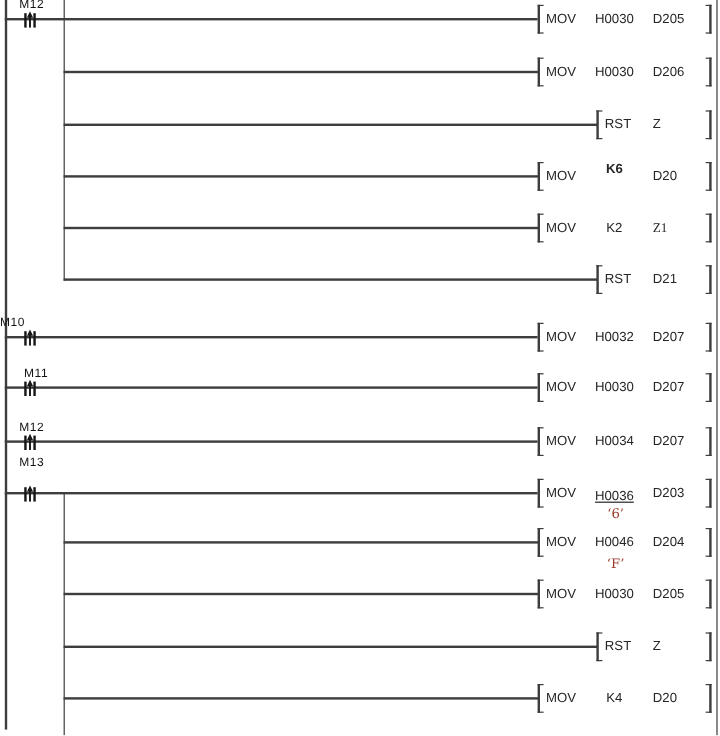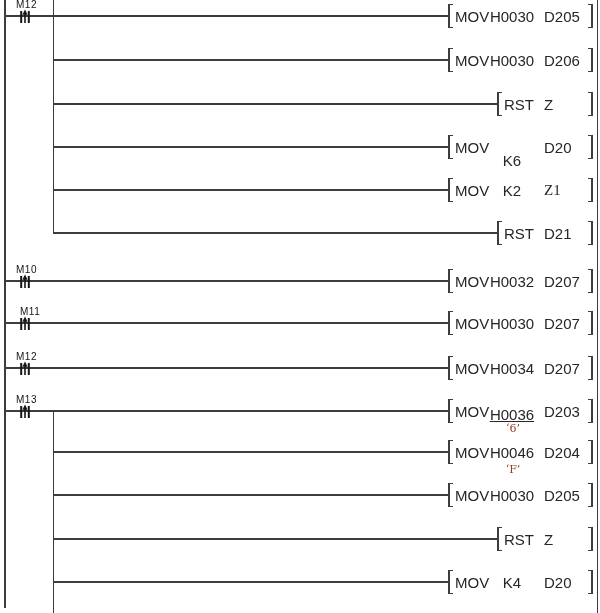--- a/index.html
+++ b/index.html
@@ -8,21 +8,21 @@
     --text:#262626;
     --note:#9a3a2a;
   }
   html,body{margin:0;padding:0;background:var(--bg);}
   #ladder{
     position:relative;width:600px;height:613px;overflow:hidden;
     background:var(--bg);color:var(--text);
     font-family:"Liberation Sans","DejaVu Sans",sans-serif;
   }
   .hline,.vline{position:absolute;background:var(--line);}
-  .txt{position:absolute;font-size:15px;line-height:13px;height:13px;white-space:nowrap;color:var(--text);}
+  .txt{position:absolute;font-size:11px;line-height:13px;height:13px;white-space:nowrap;color:var(--text);}
   .lbl{position:absolute;font-size:10px;line-height:11px;white-space:nowrap;color:#141414;letter-spacing:.5px;}
   .note{
     position:absolute;font-size:11px;line-height:11px;text-align:center;white-space:nowrap;
     font-family:"DejaVu Serif","Liberation Serif",serif;color:var(--note);
   }
   .iblock{position:absolute;}
   .contact{position:absolute;width:14px;height:17px;}
   .contact svg{display:block;width:14px;height:17px;color:#161616;}
   .center{text-align:center;}
 </style>
@@ -76,21 +76,21 @@
       <div class="vline" style="left: 95px; top: 1px; width: 1.8px; height: 24px;"></div>
       <div class="hline" style="left: 91.8px; top: 1px; width: 5px; height: 1.4px;"></div>
       <div class="hline" style="left: 91.8px; top: 23.6px; width: 5px; height: 1.4px;"></div>
     </div>
     <div class="hline" style="left: 53px; top: 146.3px; width: 396px; height: 1.4px;"></div>
     <div class="iblock" style="left: 447px; top: 134px; width: 149.5px; height: 26px;">
       <div class="vline" style="left: 1px; top: 1px; width: 1.8px; height: 24px;"></div>
       <div class="hline" style="left: 1px; top: 1px; width: 5px; height: 1.4px;"></div>
       <div class="hline" style="left: 1px; top: 23.6px; width: 5px; height: 1.4px;"></div>
       <span class="txt" style="left: 8px; top: 6.5px;">MOV</span>
-      <span class="txt center" style="left: 39px; top: 20px; width: 52px;">K6</span>
+      <span class="txt center" style="left: 39px; top: 1px; width: 52px; font-weight: bold;">K6</span>
       <span class="txt" style="left: 97px; top: 6.5px;">D20</span>
       <div class="vline" style="left: 144px; top: 1px; width: 1.8px; height: 24px;"></div>
       <div class="hline" style="left: 140.8px; top: 1px; width: 5px; height: 1.4px;"></div>
       <div class="hline" style="left: 140.8px; top: 23.6px; width: 5px; height: 1.4px;"></div>
     </div>
     <div class="hline" style="left: 53px; top: 189.3px; width: 396px; height: 1.4px;"></div>
     <div class="iblock" style="left: 447px; top: 177px; width: 149.5px; height: 26px;">
       <div class="vline" style="left: 1px; top: 1px; width: 1.8px; height: 24px;"></div>
       <div class="hline" style="left: 1px; top: 1px; width: 5px; height: 1.4px;"></div>
       <div class="hline" style="left: 1px; top: 23.6px; width: 5px; height: 1.4px;"></div>
@@ -105,21 +105,21 @@
     <div class="iblock" style="left: 496px; top: 220px; width: 100.5px; height: 26px;">
       <div class="vline" style="left: 1px; top: 1px; width: 1.8px; height: 24px;"></div>
       <div class="hline" style="left: 1px; top: 1px; width: 5px; height: 1.4px;"></div>
       <div class="hline" style="left: 1px; top: 23.6px; width: 5px; height: 1.4px;"></div>
       <span class="txt" style="left: 8px; top: 6.5px;">RST</span>
       <span class="txt" style="left: 48px; top: 6.5px;">D21</span>
       <div class="vline" style="left: 95px; top: 1px; width: 1.8px; height: 24px;"></div>
       <div class="hline" style="left: 91.8px; top: 1px; width: 5px; height: 1.4px;"></div>
       <div class="hline" style="left: 91.8px; top: 23.6px; width: 5px; height: 1.4px;"></div>
     </div>
-    <span class="lbl" style="left: 16px; top: 264px;">M10</span>
+    <span class="lbl" style="left: 0; top: 264px;">M10</span>
     <div class="hline" style="left: 4px; top: 280.3px; width: 444px; height: 1.4px;"></div>
     <div class="contact" style="left: 18px; top: 272.5px;">
       <svg viewBox="0 0 14 17">
         <rect x="2.2" y="3" width="2" height="12" fill="currentColor"></rect>
         <rect x="9.8" y="3" width="2" height="12" fill="currentColor"></rect>
         <rect x="6.2" y="6" width="1.6" height="9" fill="currentColor"></rect>
         <polygon points="7,1.5 4.4,6.8 9.6,6.8" fill="currentColor"></polygon>
       </svg>
     </div>
     <div class="iblock" style="left: 447px; top: 268px; width: 149.5px; height: 26px;">
@@ -168,21 +168,21 @@
       <div class="vline" style="left: 1px; top: 1px; width: 1.8px; height: 24px;"></div>
       <div class="hline" style="left: 1px; top: 1px; width: 5px; height: 1.4px;"></div>
       <div class="hline" style="left: 1px; top: 23.6px; width: 5px; height: 1.4px;"></div>
       <span class="txt" style="left: 8px; top: 6.5px;">MOV</span>
       <span class="txt center" style="left: 39px; top: 6.5px; width: 52px;">H0034</span>
       <span class="txt" style="left: 97px; top: 6.5px;">D207</span>
       <div class="vline" style="left: 144px; top: 1px; width: 1.8px; height: 24px;"></div>
       <div class="hline" style="left: 140.8px; top: 1px; width: 5px; height: 1.4px;"></div>
       <div class="hline" style="left: 140.8px; top: 23.6px; width: 5px; height: 1.4px;"></div>
     </div>
-    <span class="lbl" style="left: 16px; top: 394px; text-align: right;">M13</span>
+    <span class="lbl" style="left: 16px; top: 380px; text-align: right;">M13</span>
     <div class="hline" style="left: 4px; top: 410.3px; width: 444px; height: 1.4px;"></div>
     <div class="contact" style="left: 18px; top: 402.5px;">
       <svg viewBox="0 0 14 17">
         <rect x="2.2" y="3" width="2" height="12" fill="currentColor"></rect>
         <rect x="9.8" y="3" width="2" height="12" fill="currentColor"></rect>
         <rect x="6.2" y="6" width="1.6" height="9" fill="currentColor"></rect>
         <polygon points="7,1.5 4.4,6.8 9.6,6.8" fill="currentColor"></polygon>
       </svg>
     </div>
     <div class="vline" style="left: 53px; top: 410.3px; width: 1.4px; height: 202.7px;"></div>

